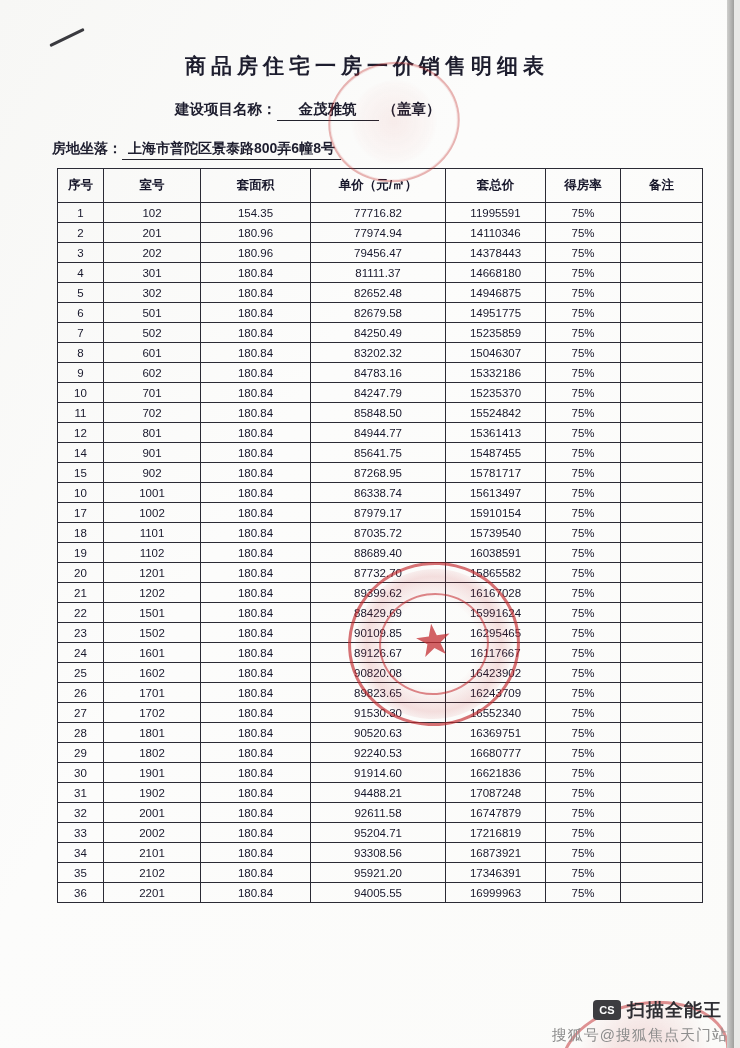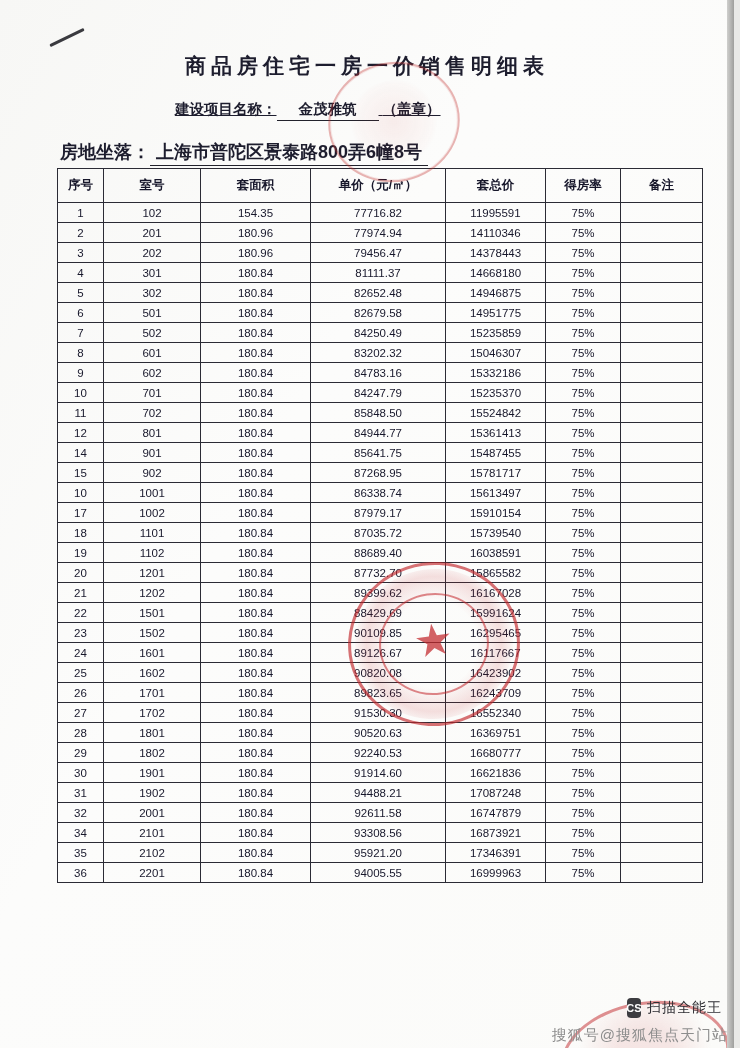--- a/index.html
+++ b/index.html
@@ -25,30 +25,30 @@
     background:#3a3a3f; transform:rotate(-26deg); border-radius:2px;
   }
   .doc-title {
     position:absolute; top:52px; left:0; width:734px;
     text-align:center; font-size:21px; font-weight:bold;
     letter-spacing:5px; color:#1d1d2e;
     font-family:Liberation Sans, sans-serif;
   }
   .project-line {
     position:absolute; top:100px; left:175px;
-    font-size:14.5px; font-weight:bold; color:#1d1d2e; white-space:nowrap;text-decoration:underline;
+    font-size:14.5px; font-weight:bold; color:#1d1d2e; white-space:nowrap;
   }
   .project-name {
     display:inline-block; padding:0 22px 1px 22px;
     border-bottom:1.5px solid #22222c;
     font-family:"Liberation Serif","DejaVu Serif",serif;
   }
   .address-line {
-    position:absolute; top:140px; left:60px;
-    font-size:18px; font-weight:bold; color:#1d1d2e; white-space:nowrap;
+    position:absolute; top:140px; left:52px;
+    font-size:14px; font-weight:bold; color:#1d1d2e; white-space:nowrap;
   }
   .address-value {
     display:inline-block; padding:0 6px 1px 6px;
     border-bottom:1.5px solid #22222c;
   }
   table.price-table {
     position:absolute; top:168px; left:57px;
     border-collapse:collapse;
     width:645px;
     table-layout:fixed;
@@ -108,27 +108,27 @@
     border-radius:50%;
     transform:rotate(-10deg);
     background:radial-gradient(circle, rgba(194,39,43,.10) 30%, transparent 70%);
   }
   
   .scanner-badge {
     position:absolute; right:12px; top:998px;
     display:flex; align-items:center; gap:6px;
   }
   .cs-logo {
-    width:14px; height:20px; border-radius:4px;
+    width:28px; height:20px; border-radius:4px;
     background:#3c3c40; color:#fff;
     font-size:11px; font-weight:bold;
     display:flex; align-items:center; justify-content:center;
   }
   .scanner-label {
-    font-size:14px; color:#2e2e33; font-weight:normal; letter-spacing:1px;
+    font-size:18px; color:#2e2e33; font-weight:bold; letter-spacing:1px;
   }
   .watermark {
     position:absolute; right:6px; top:1026px;
     font-size:15px; color:#8d8d8d; letter-spacing:1px;
     font-family:"Liberation Sans","DejaVu Sans",sans-serif;
   }
 </style>
 </head>
 <body>
 
@@ -474,20 +474,29 @@
         <tr>
           <td>32</td>
           <td>2001</td>
           <td>180.84</td>
           <td>92611.58</td>
           <td>16747879</td>
           <td>75%</td>
           <td></td>
         </tr>
 
+        <tr>
+          <td>33</td>
+          <td>2002</td>
+          <td>180.84</td>
+          <td>95204.71</td>
+          <td>17216819</td>
+          <td>75%</td>
+          <td></td>
+        </tr>
 
         <tr>
           <td>34</td>
           <td>2101</td>
           <td>180.84</td>
           <td>93308.56</td>
           <td>16873921</td>
           <td>75%</td>
           <td></td>
         </tr>

